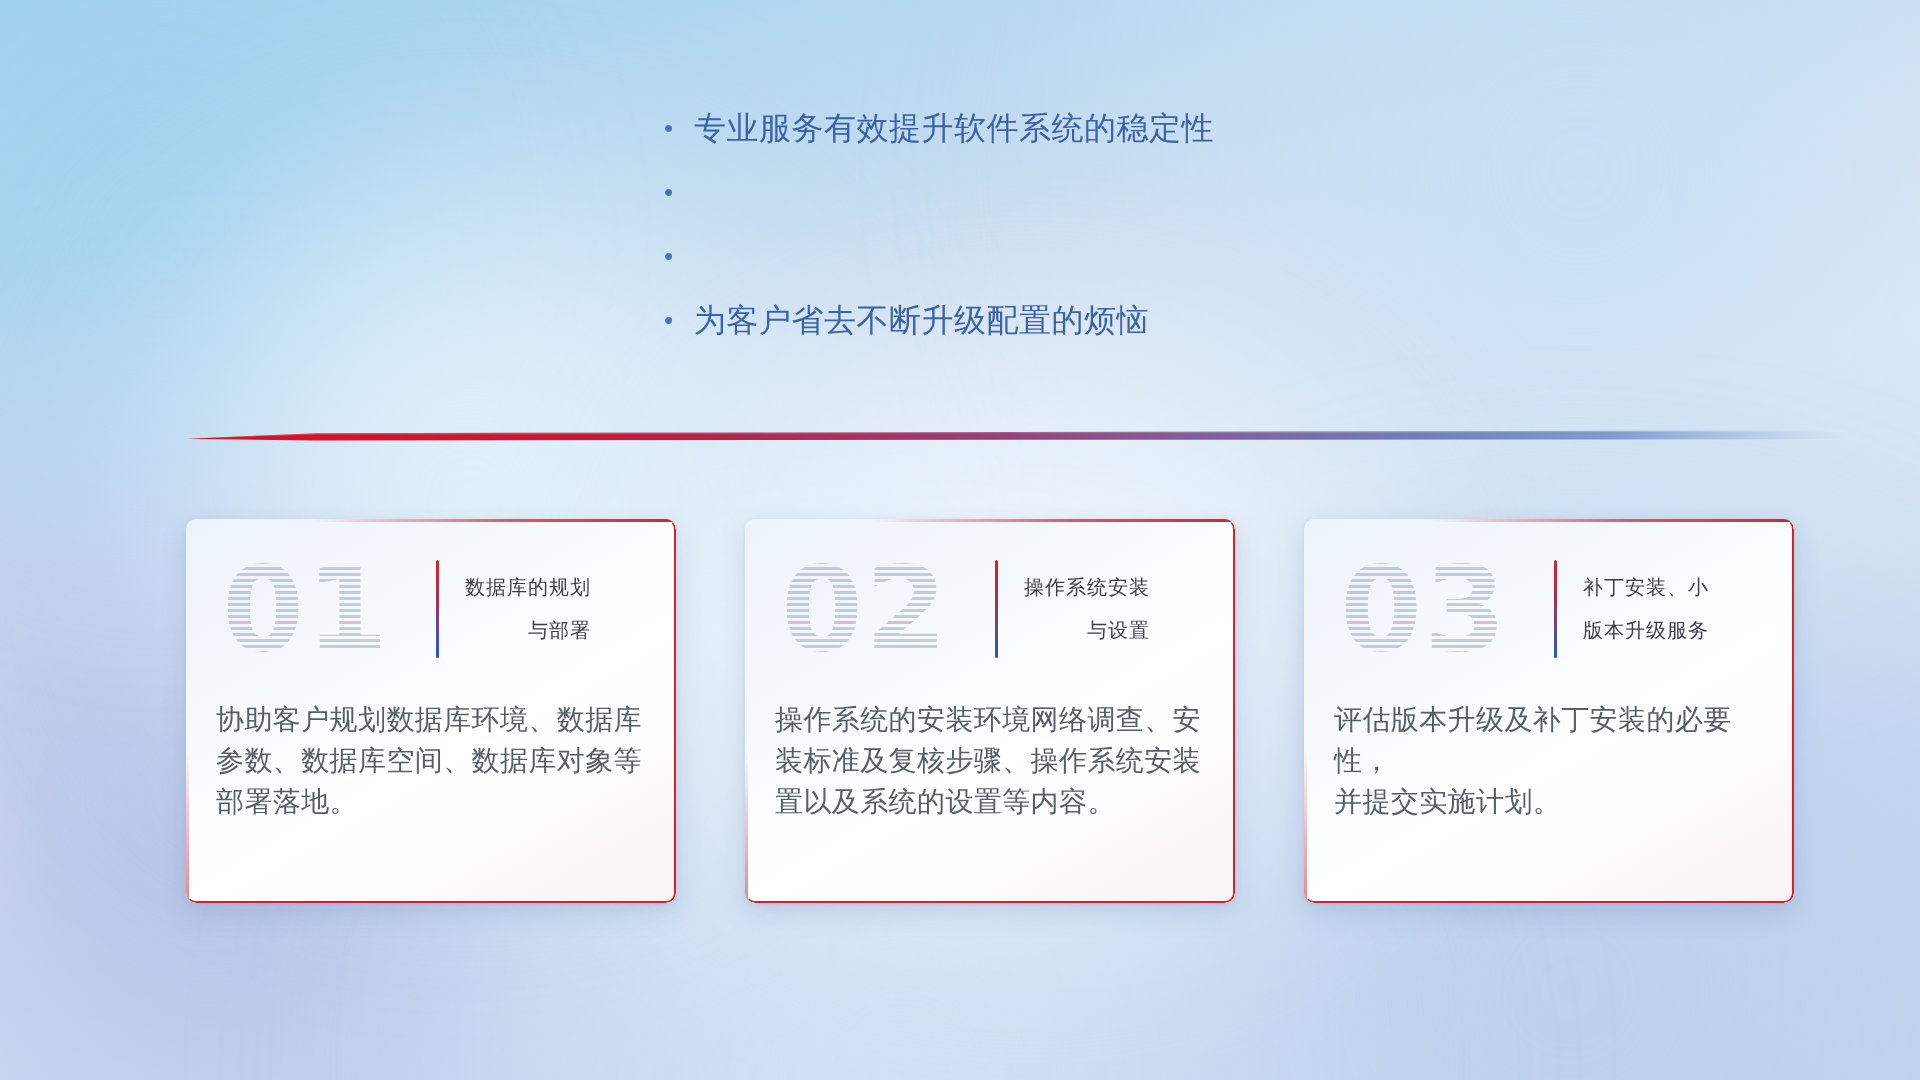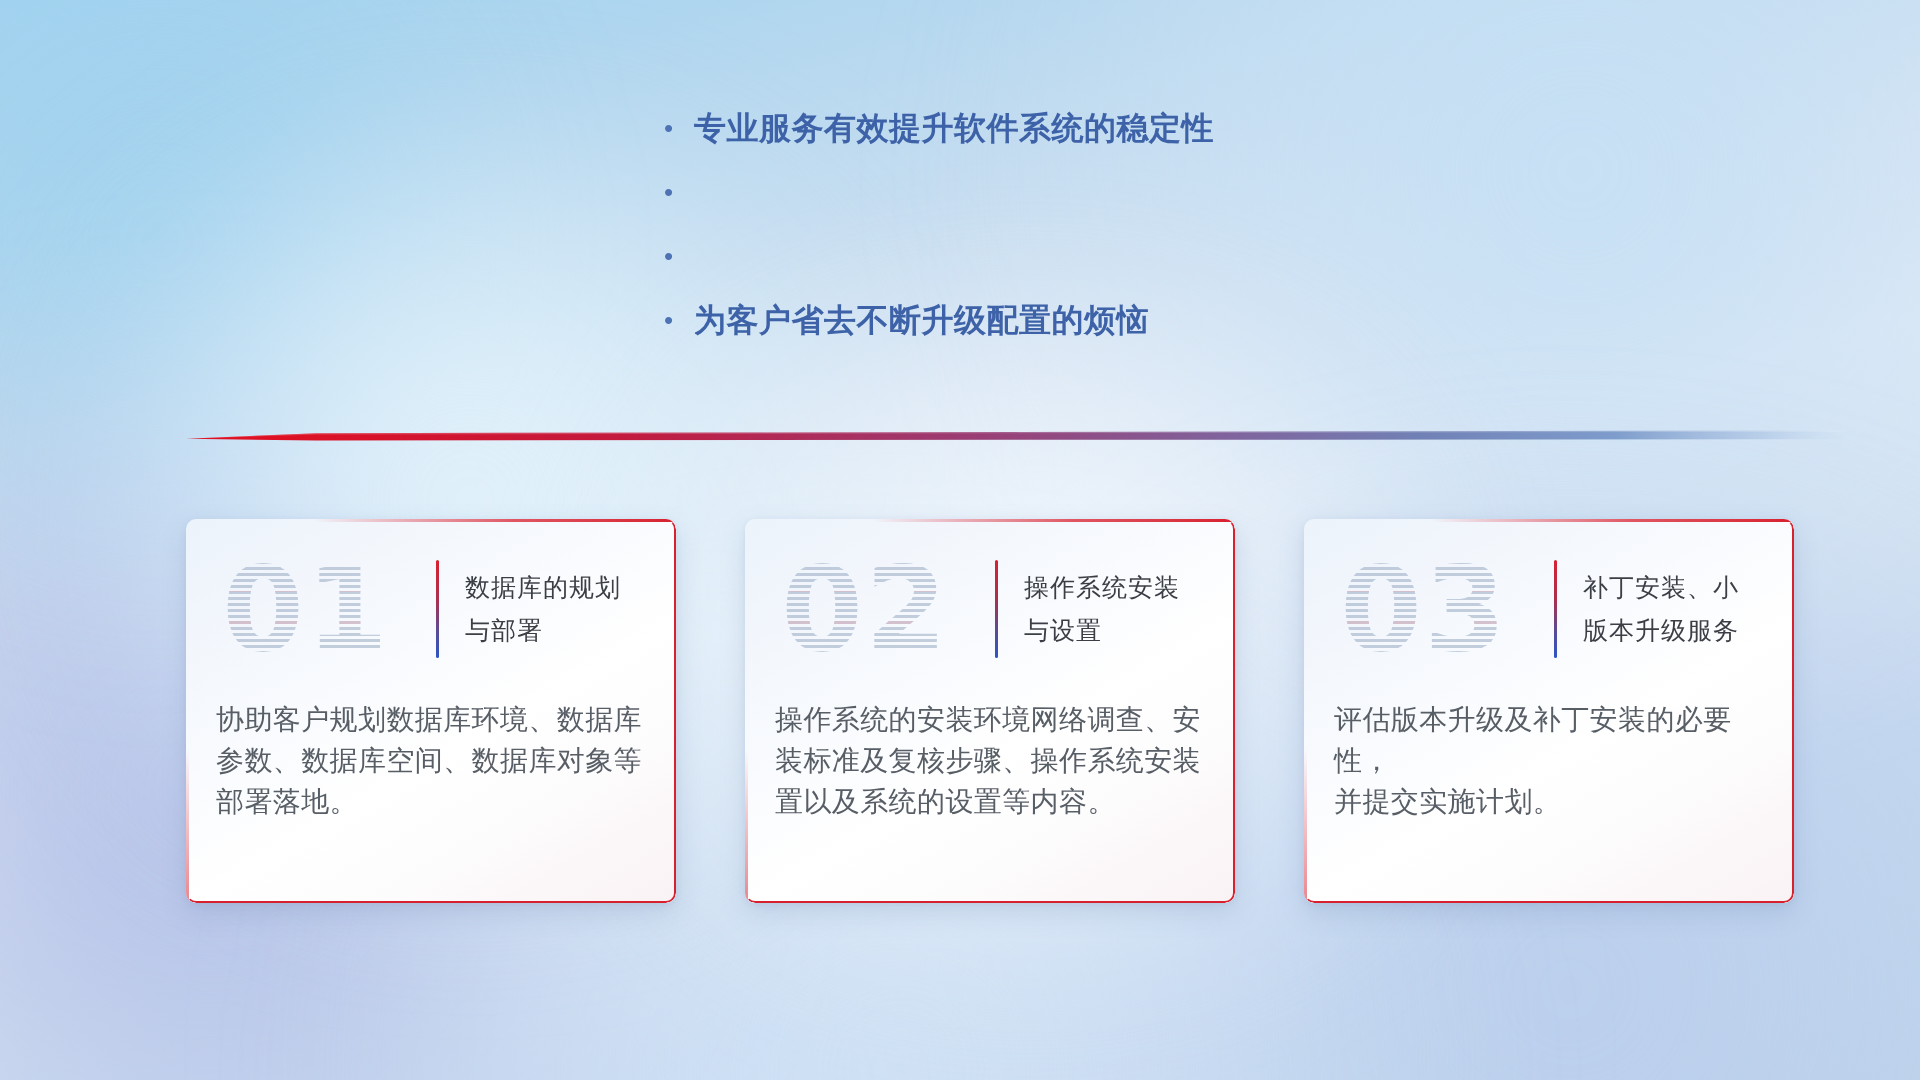--- a/index.html
+++ b/index.html
@@ -82,21 +82,21 @@
     line-height:40px;
     color:#4e73b4;
     text-align:left;
     padding-left:4px;
   }
   .bullet-text {
     font-size:32px;
     line-height:40px;
     letter-spacing:0.5px;
     color:#3d62a8;
-    font-weight:700;
+    font-weight:400;
     white-space:nowrap;
   }
 
   
   #divider-wrap {
     position:absolute;
     left:186px; top:424px;
     width:1660px; height:22px;
   }
   #divider-wrap svg { display:block; width:100%; height:100%; }
@@ -200,26 +200,27 @@
   }
   .vbar {
     flex:0 0 3px;
     width:3px;
     height:98px;
     margin-right:26px;
     background:linear-gradient(to bottom, #d8212f 0%, #a8304f 42%, #5b4b94 72%, #2a56c6 100%);
     border-radius:2px;
   }
   .card-title {
-    font-size:25px;
+    font-size:20px;
     line-height:43px;
     font-weight:400;
     color:#3b3f45;
     letter-spacing:1px;
     white-space:pre-line;
+    text-align:right;
   }
   .card-body {
     padding:0 34px 0 30px;
     font-size:28px;
     line-height:41px;
     color:#585e66;
     letter-spacing:0.4px;
     white-space:pre-line;
   }
 </style>

